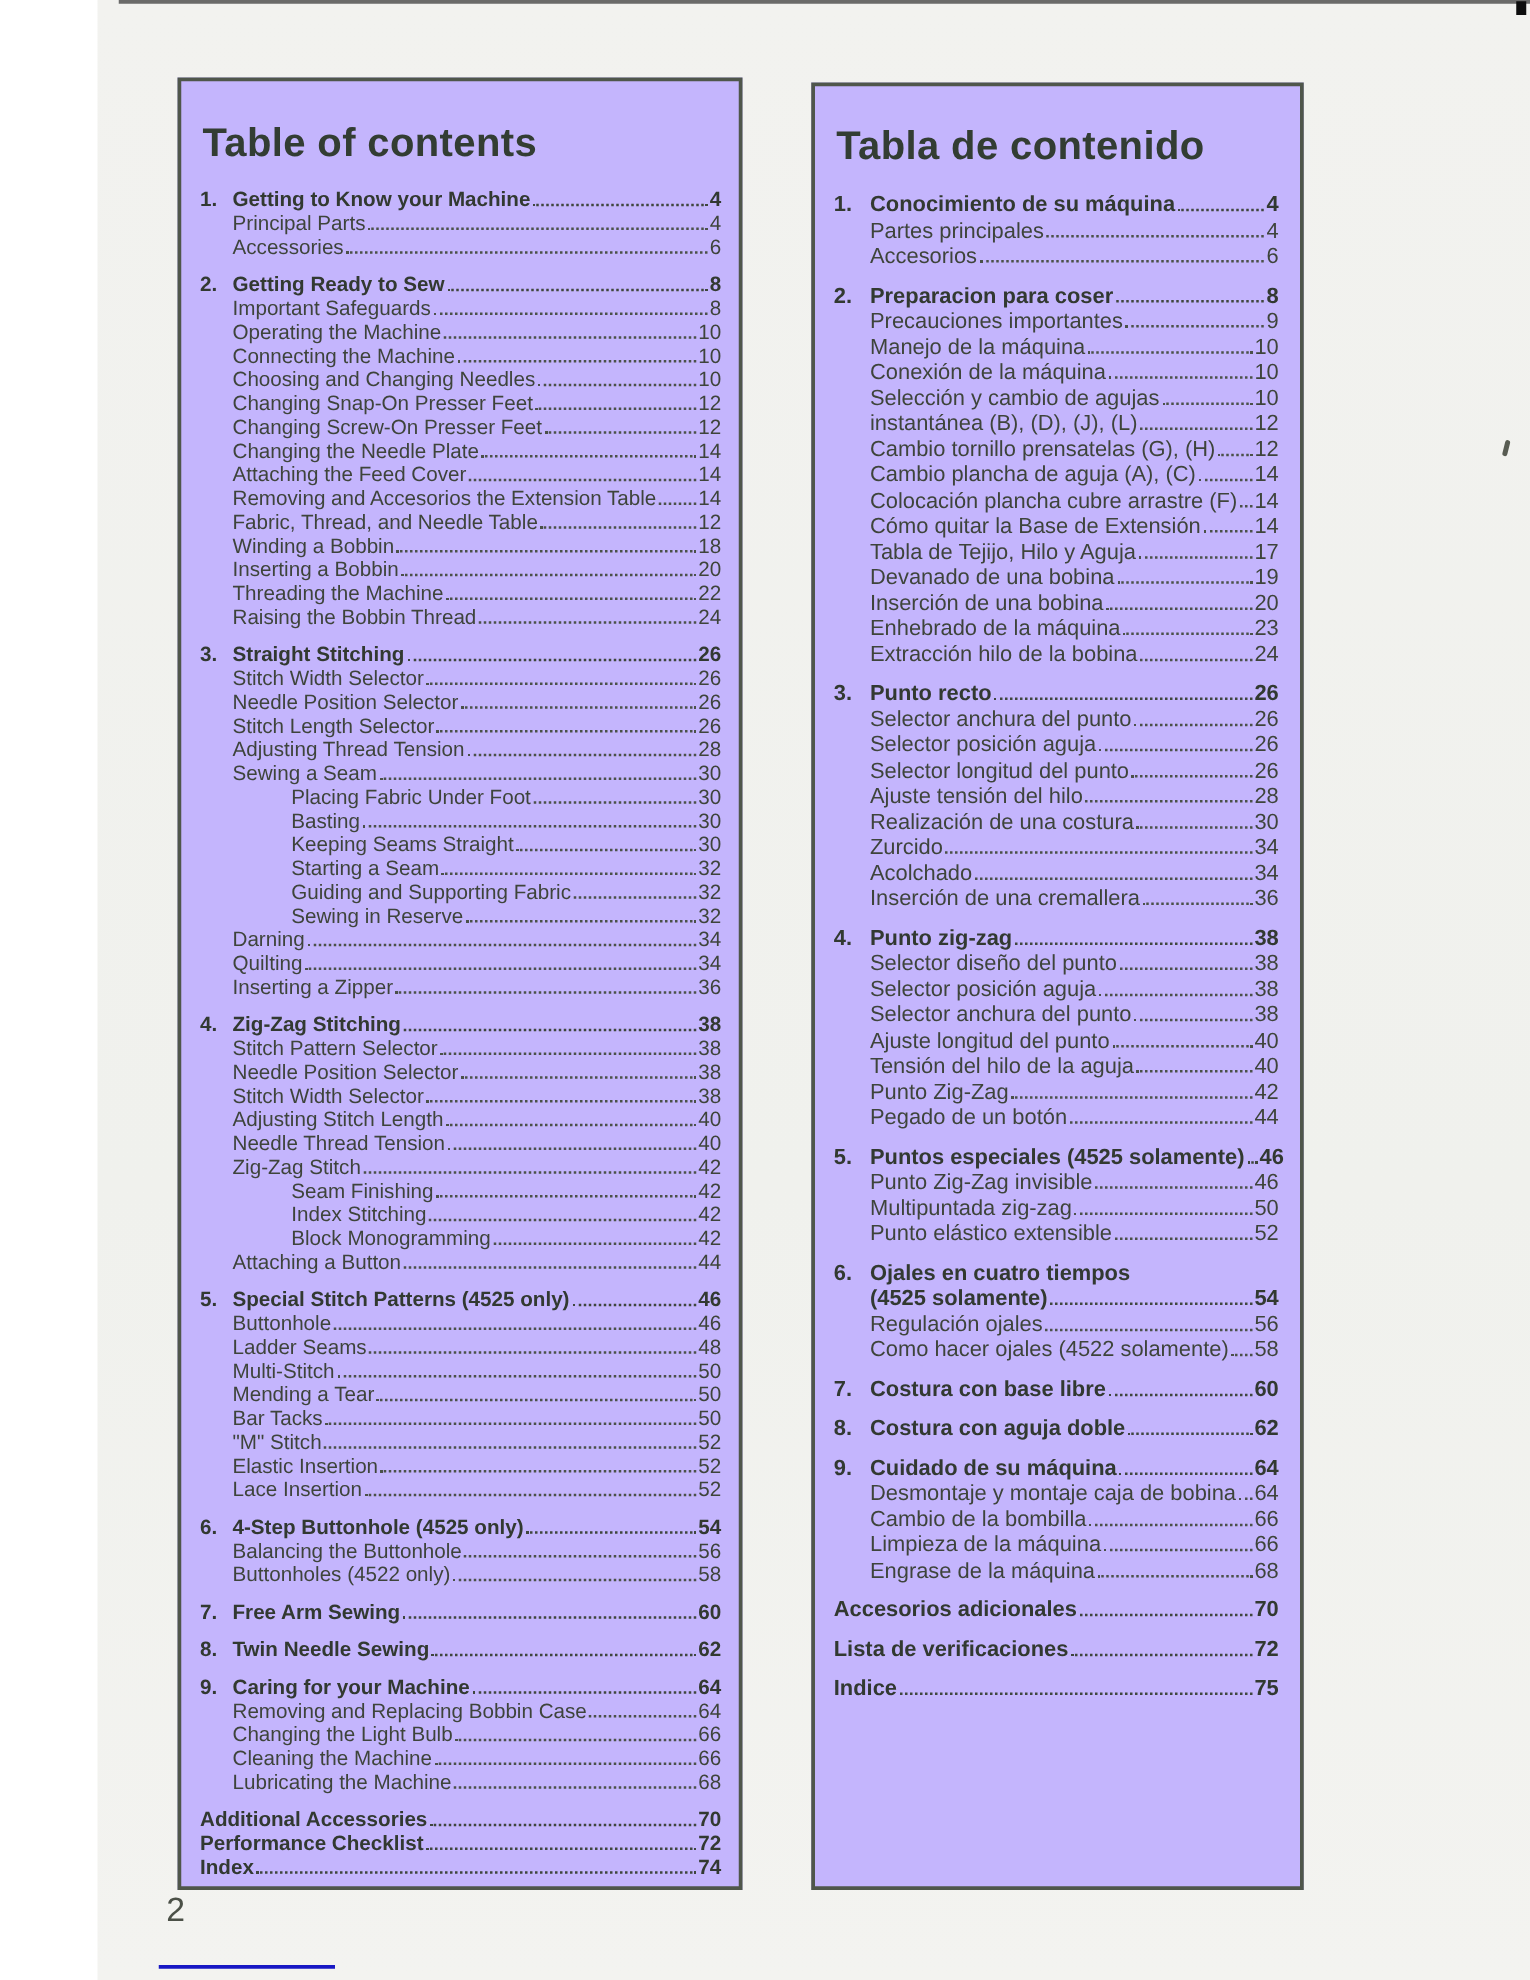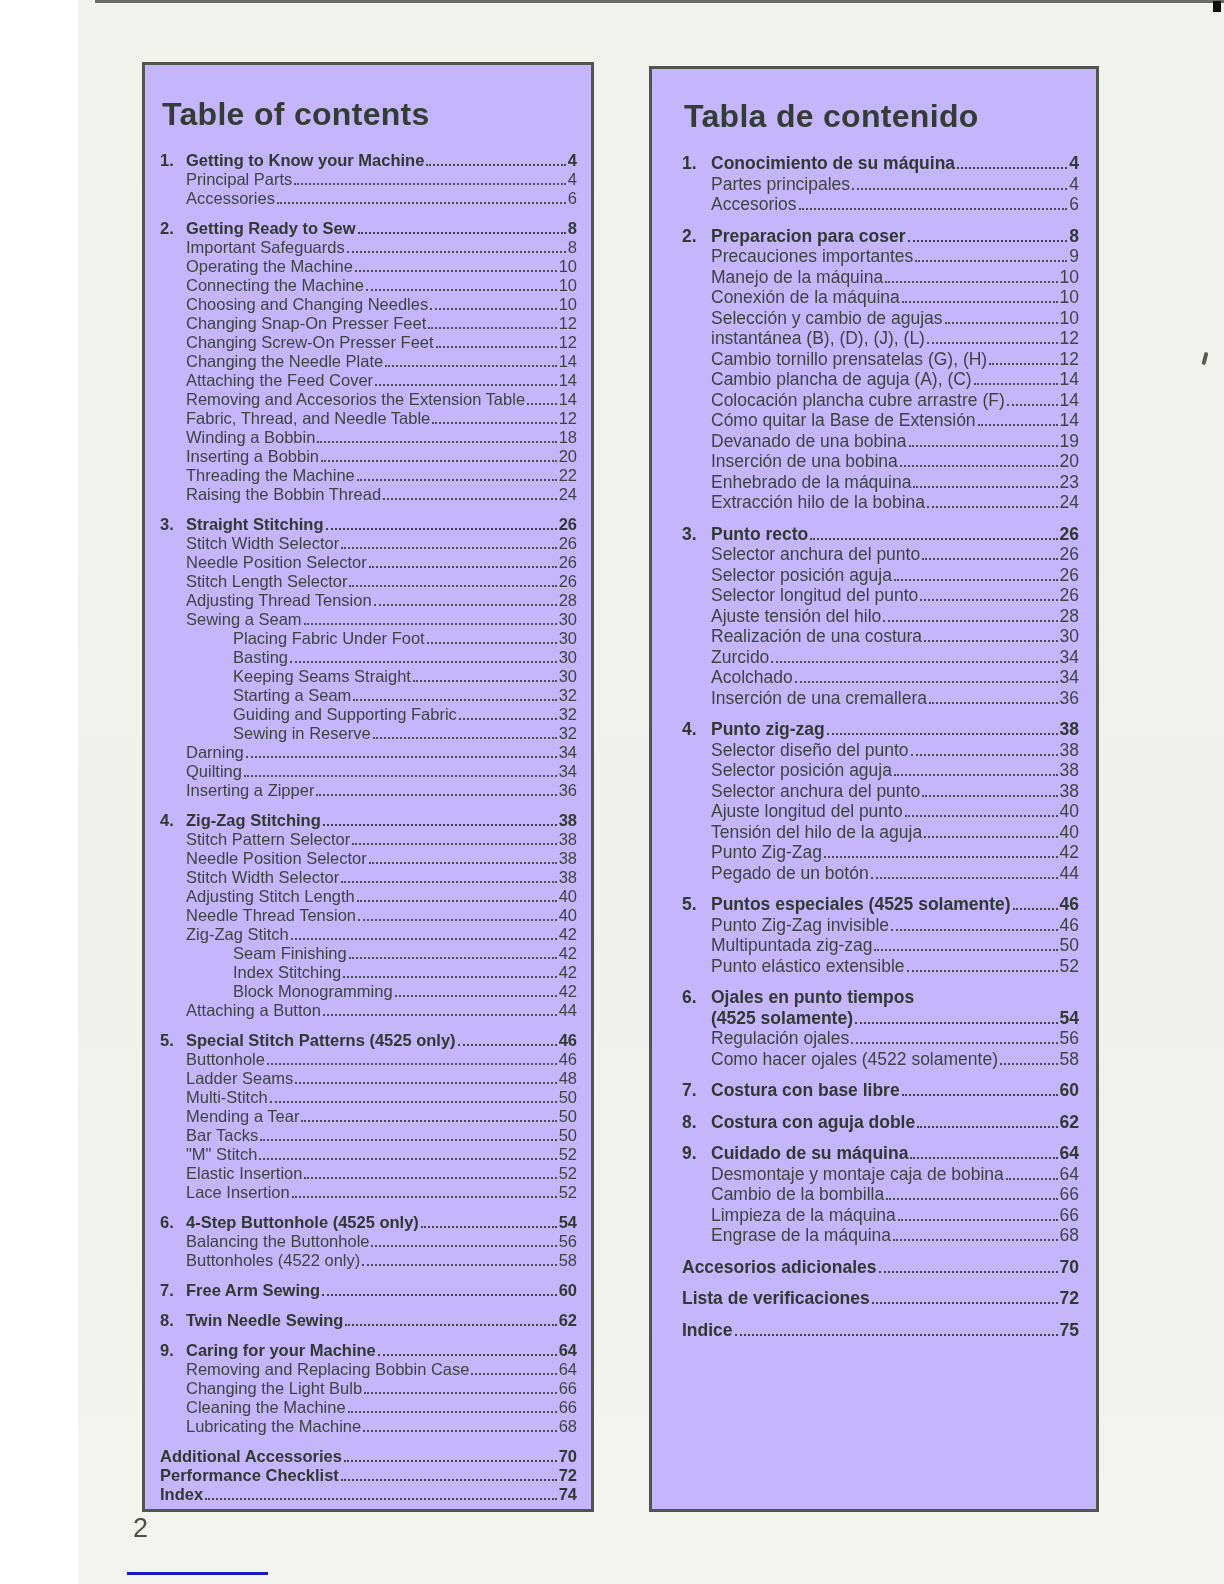--- a/index.html
+++ b/index.html
@@ -15,21 +15,21 @@
   }
   .topline { position:absolute; left:95px; top:0; width:1129px; height:3px; background:#3c3c3c; opacity:.75; }
   .speck-tr { position:absolute; left:1213px; top:1px; width:8px; height:11px; background:#0d0d0d; }
   .speck-edge { position:absolute; left:1203px; top:352px; width:4px; height:13px; background:#585c52; border-radius:2px; transform:rotate(14deg); }
 
   .box {
     position:absolute; box-sizing:border-box;
     background:#c4b5fd; border:3px solid #4f564b;
   }
   .box-left  { left:142px; top:62px; width:452px; height:1450px; padding:30px 14px 0 15px; }
-  .box-right { left:649px; top:66px; width:450px; height:1446px; padding:28px 17px 0 30px; }
+  .box-right { left:649px; top:66px; width:394px; height:1446px; padding:28px 17px 0 15px; }
 
   h1.toc-title {
     margin:0 0 18px 2px; font-size:32px; line-height:38px;
     font-weight:bold; color:#333d33; letter-spacing:.3px;
   }
 
   .row {
     display:flex; align-items:baseline;
     line-height:19px; font-size:16.5px; color:#3e443b;
     white-space:nowrap;
@@ -478,20 +478,25 @@
         <span class="lbl">Colocación plancha cubre arrastre (F)</span>
         <span class="dots"></span>
         <span class="pg">14</span>
       </div>
       <div class="row ind1">
         <span class="lbl">Cómo quitar la Base de Extensión</span>
         <span class="dots"></span>
         <span class="pg">14</span>
       </div>
       <div class="row ind1">
+        <span class="lbl">Tabla de Tejijo, Hilo y Aguja</span>
+        <span class="dots"></span>
+        <span class="pg">17</span>
+      </div>
+      <div class="row ind1">
         <span class="lbl">Devanado de una bobina</span>
         <span class="dots"></span>
         <span class="pg">19</span>
       </div>
       <div class="row ind1">
         <span class="lbl">Inserción de una bobina</span>
         <span class="dots"></span>
         <span class="pg">20</span>
       </div>
       <div class="row ind1">
@@ -607,21 +612,21 @@
         <span class="dots"></span>
         <span class="pg">50</span>
       </div>
       <div class="row ind1">
         <span class="lbl">Punto elástico extensible</span>
         <span class="dots"></span>
         <span class="pg">52</span>
       </div>
       <div class="row b sp ind0">
         <span class="num">6.</span>
-        <span class="lbl">Ojales en punto tiempos</span>
+        <span class="lbl">Ojales en cuatro tiempos</span>
       </div>
       <div class="row b ind1">
         <span class="lbl">(4525 solamente)</span>
         <span class="dots"></span>
         <span class="pg">54</span>
       </div>
       <div class="row ind1">
         <span class="lbl">Regulación ojales</span>
         <span class="dots"></span>
         <span class="pg">56</span>

